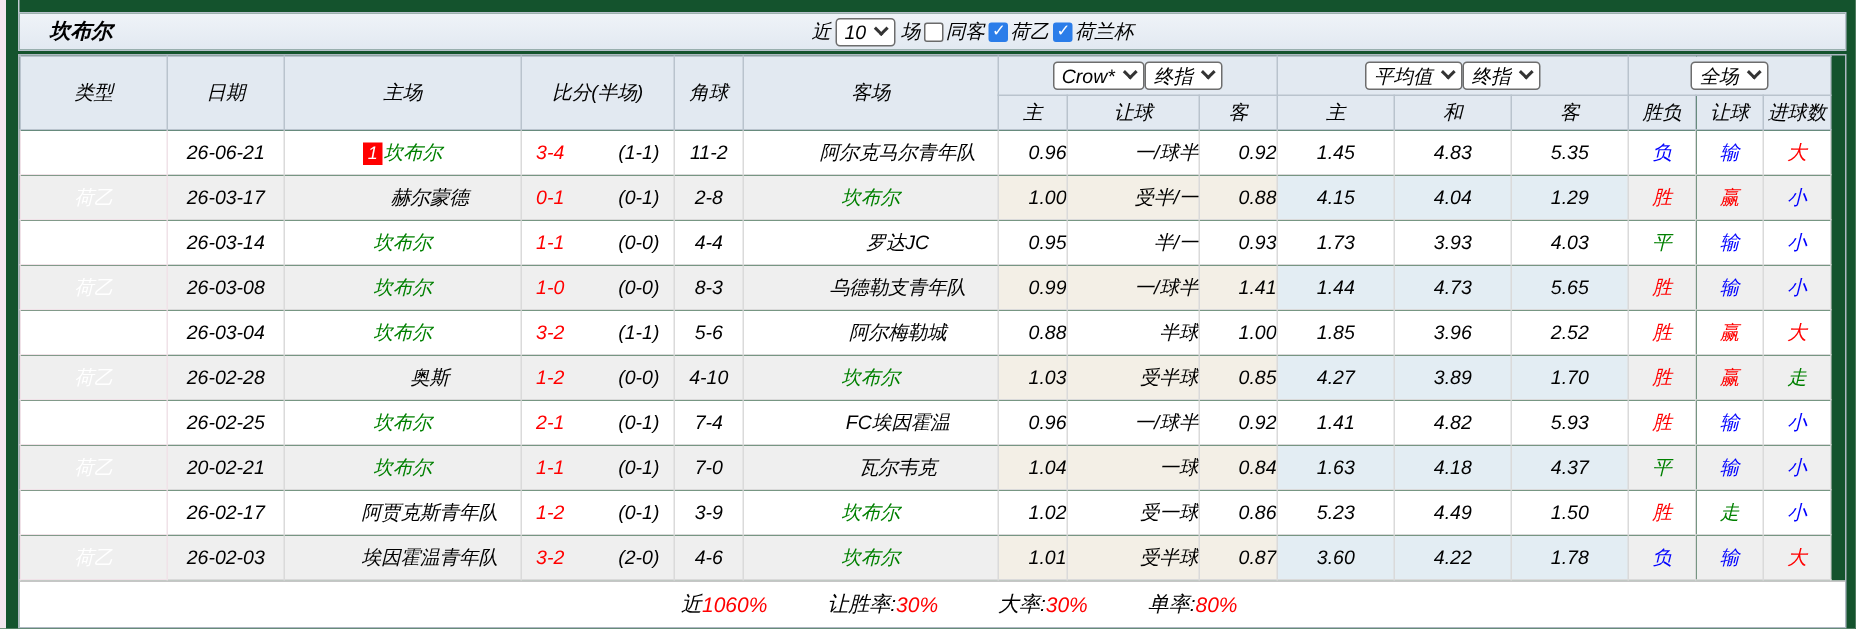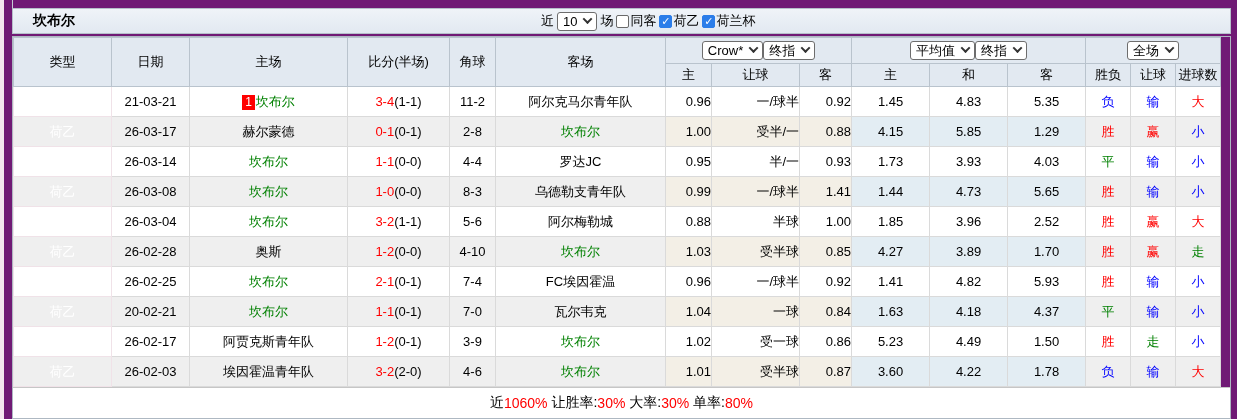--- a/index.html
+++ b/index.html
@@ -1,17 +1,17 @@
 <!DOCTYPE html>
 <html><head>
 <meta charset="utf-8">
 <style>
   * { margin:0; padding:0; box-sizing:border-box; }
   body { font-family:"Liberation Sans","DejaVu Sans",sans-serif; background:#fff; }
-  .wrap { position:relative; width:1237px; height:419px; background:#701a75; overflow:hidden; }
+  .wrap { position:relative; width:1237px; height:419px; background:#14532d; overflow:hidden;font-style:italic; }
   .edge-strip { position:absolute; left:0; top:0; width:4px; height:419px; background:#F4E6EF; }
   .top-tick { position:absolute; left:12px; top:0; width:1px; height:9px; background:#C4CCD4; }
   .content { position:absolute; left:12px; top:8px; width:1219px; }
 
   
   .title-bar { height:26px; border:1px solid #B6C0CA; background:linear-gradient(180deg,#EFF3F8,#E2E9F1);
                display:flex; align-items:center; position:relative; margin-bottom:2px; }
   .title { font-weight:bold; font-size:14px; color:#000; padding-left:20px; }
   .controls { position:absolute; left:528px; top:0; height:24px; display:flex; align-items:center; font-size:13px; color:#000; }
   .controls > * { margin-right:3px; }
@@ -41,21 +41,21 @@
   tr.even td { background:#EFEFEF; }
   td.type { background:#FBB6CC; color:#fff; border-color:#F0E2E8; }
   td.crow { background:#FAF6EE;text-align:right; }
   tr.even td.crow { background:#F3EFE6; }
   td.avg { background:#EBF4F9; }
   tr.even td.avg { background:#E3EDF3; }
 
   .c-red { color:#FF0000; }
   .c-blue { color:#0000FF; }
   .c-green { color:#008000; }
-  .c-black { color:#000; }
+  .c-black { color:#000;margin-left:36px; }
   .badge { background:#FF0000; color:#fff; font-size:12px; line-height:15px; padding:0 3px; display:inline-block; margin-right:1px; }
 
   .main-box { border:1px solid #AEB8C2; }
   .footer { height:31px; background:#fff; border-top:1px solid #C6C6C6; display:flex; align-items:center; justify-content:center; font-size:14px; }
   .footer span { white-space:pre; }
 </style>
 </head>
 <body>
 
 <div class="wrap">
@@ -160,21 +160,21 @@
             <th>和</th>
             <th>客</th>
             <th>胜负</th>
             <th>让球</th>
             <th>进球数</th>
           </tr>
         </thead>
         <tbody id="rows-body">
             <tr class="odd">
               <td class="type">荷乙</td>
-              <td>21-03-21</td>
+              <td>26-06-21</td>
               <td><span class="badge">1</span><span class="c-green">坎布尔</span></td>
               <td><span class="c-red">3-4</span><span class="c-black">(1-1)</span></td>
               <td>11-2</td>
               <td><span class="c-black">阿尔克马尔青年队</span></td>
               <td class="crow">0.96</td>
               <td class="crow">一/球半</td>
               <td class="crow">0.92</td>
               <td class="avg">1.45</td>
               <td class="avg">4.83</td>
               <td class="avg">5.35</td>
@@ -186,21 +186,21 @@
               <td class="type">荷乙</td>
               <td>26-03-17</td>
               <td><span class="c-black">赫尔蒙德</span></td>
               <td><span class="c-red">0-1</span><span class="c-black">(0-1)</span></td>
               <td>2-8</td>
               <td><span class="c-green">坎布尔</span></td>
               <td class="crow">1.00</td>
               <td class="crow">受半/一</td>
               <td class="crow">0.88</td>
               <td class="avg">4.15</td>
-              <td class="avg">5.85</td>
+              <td class="avg">4.04</td>
               <td class="avg">1.29</td>
               <td class="res c-red">胜</td>
               <td class="res c-red">赢</td>
               <td class="res c-blue">小</td>
             </tr>
             <tr class="odd">
               <td class="type">荷乙</td>
               <td>26-03-14</td>
               <td><span class="c-green">坎布尔</span></td>
               <td><span class="c-red">1-1</span><span class="c-black">(0-0)</span></td>

